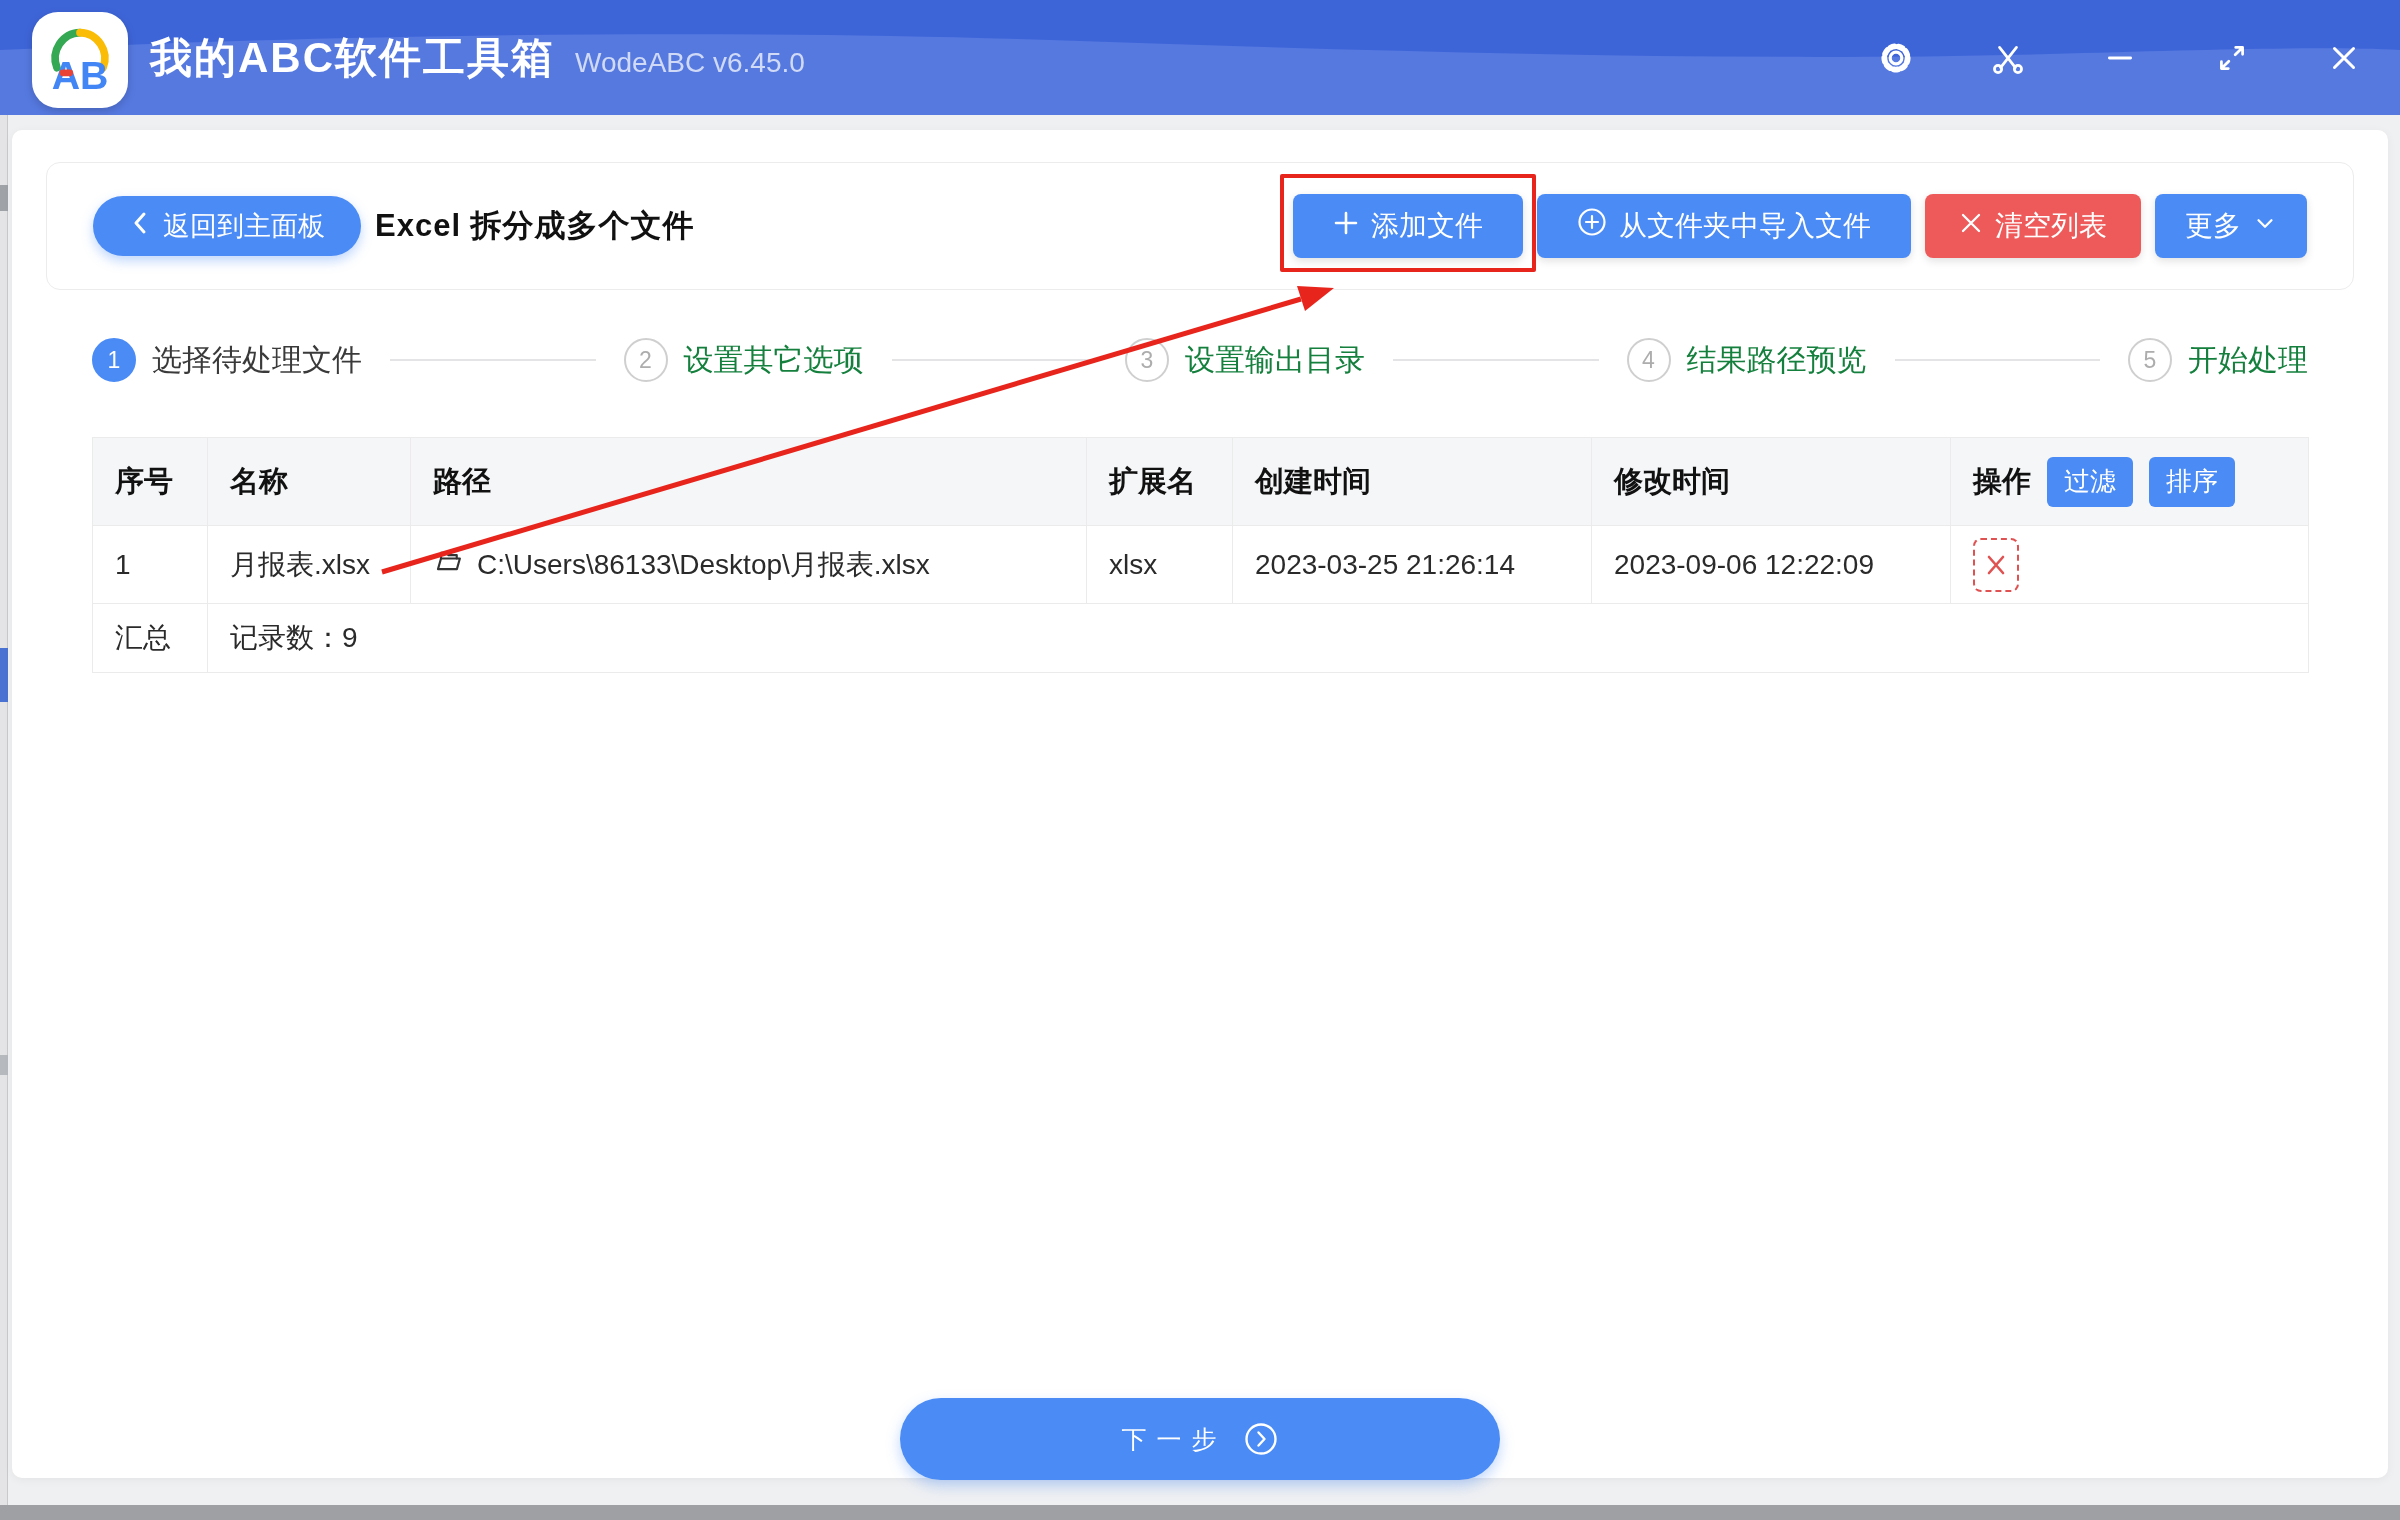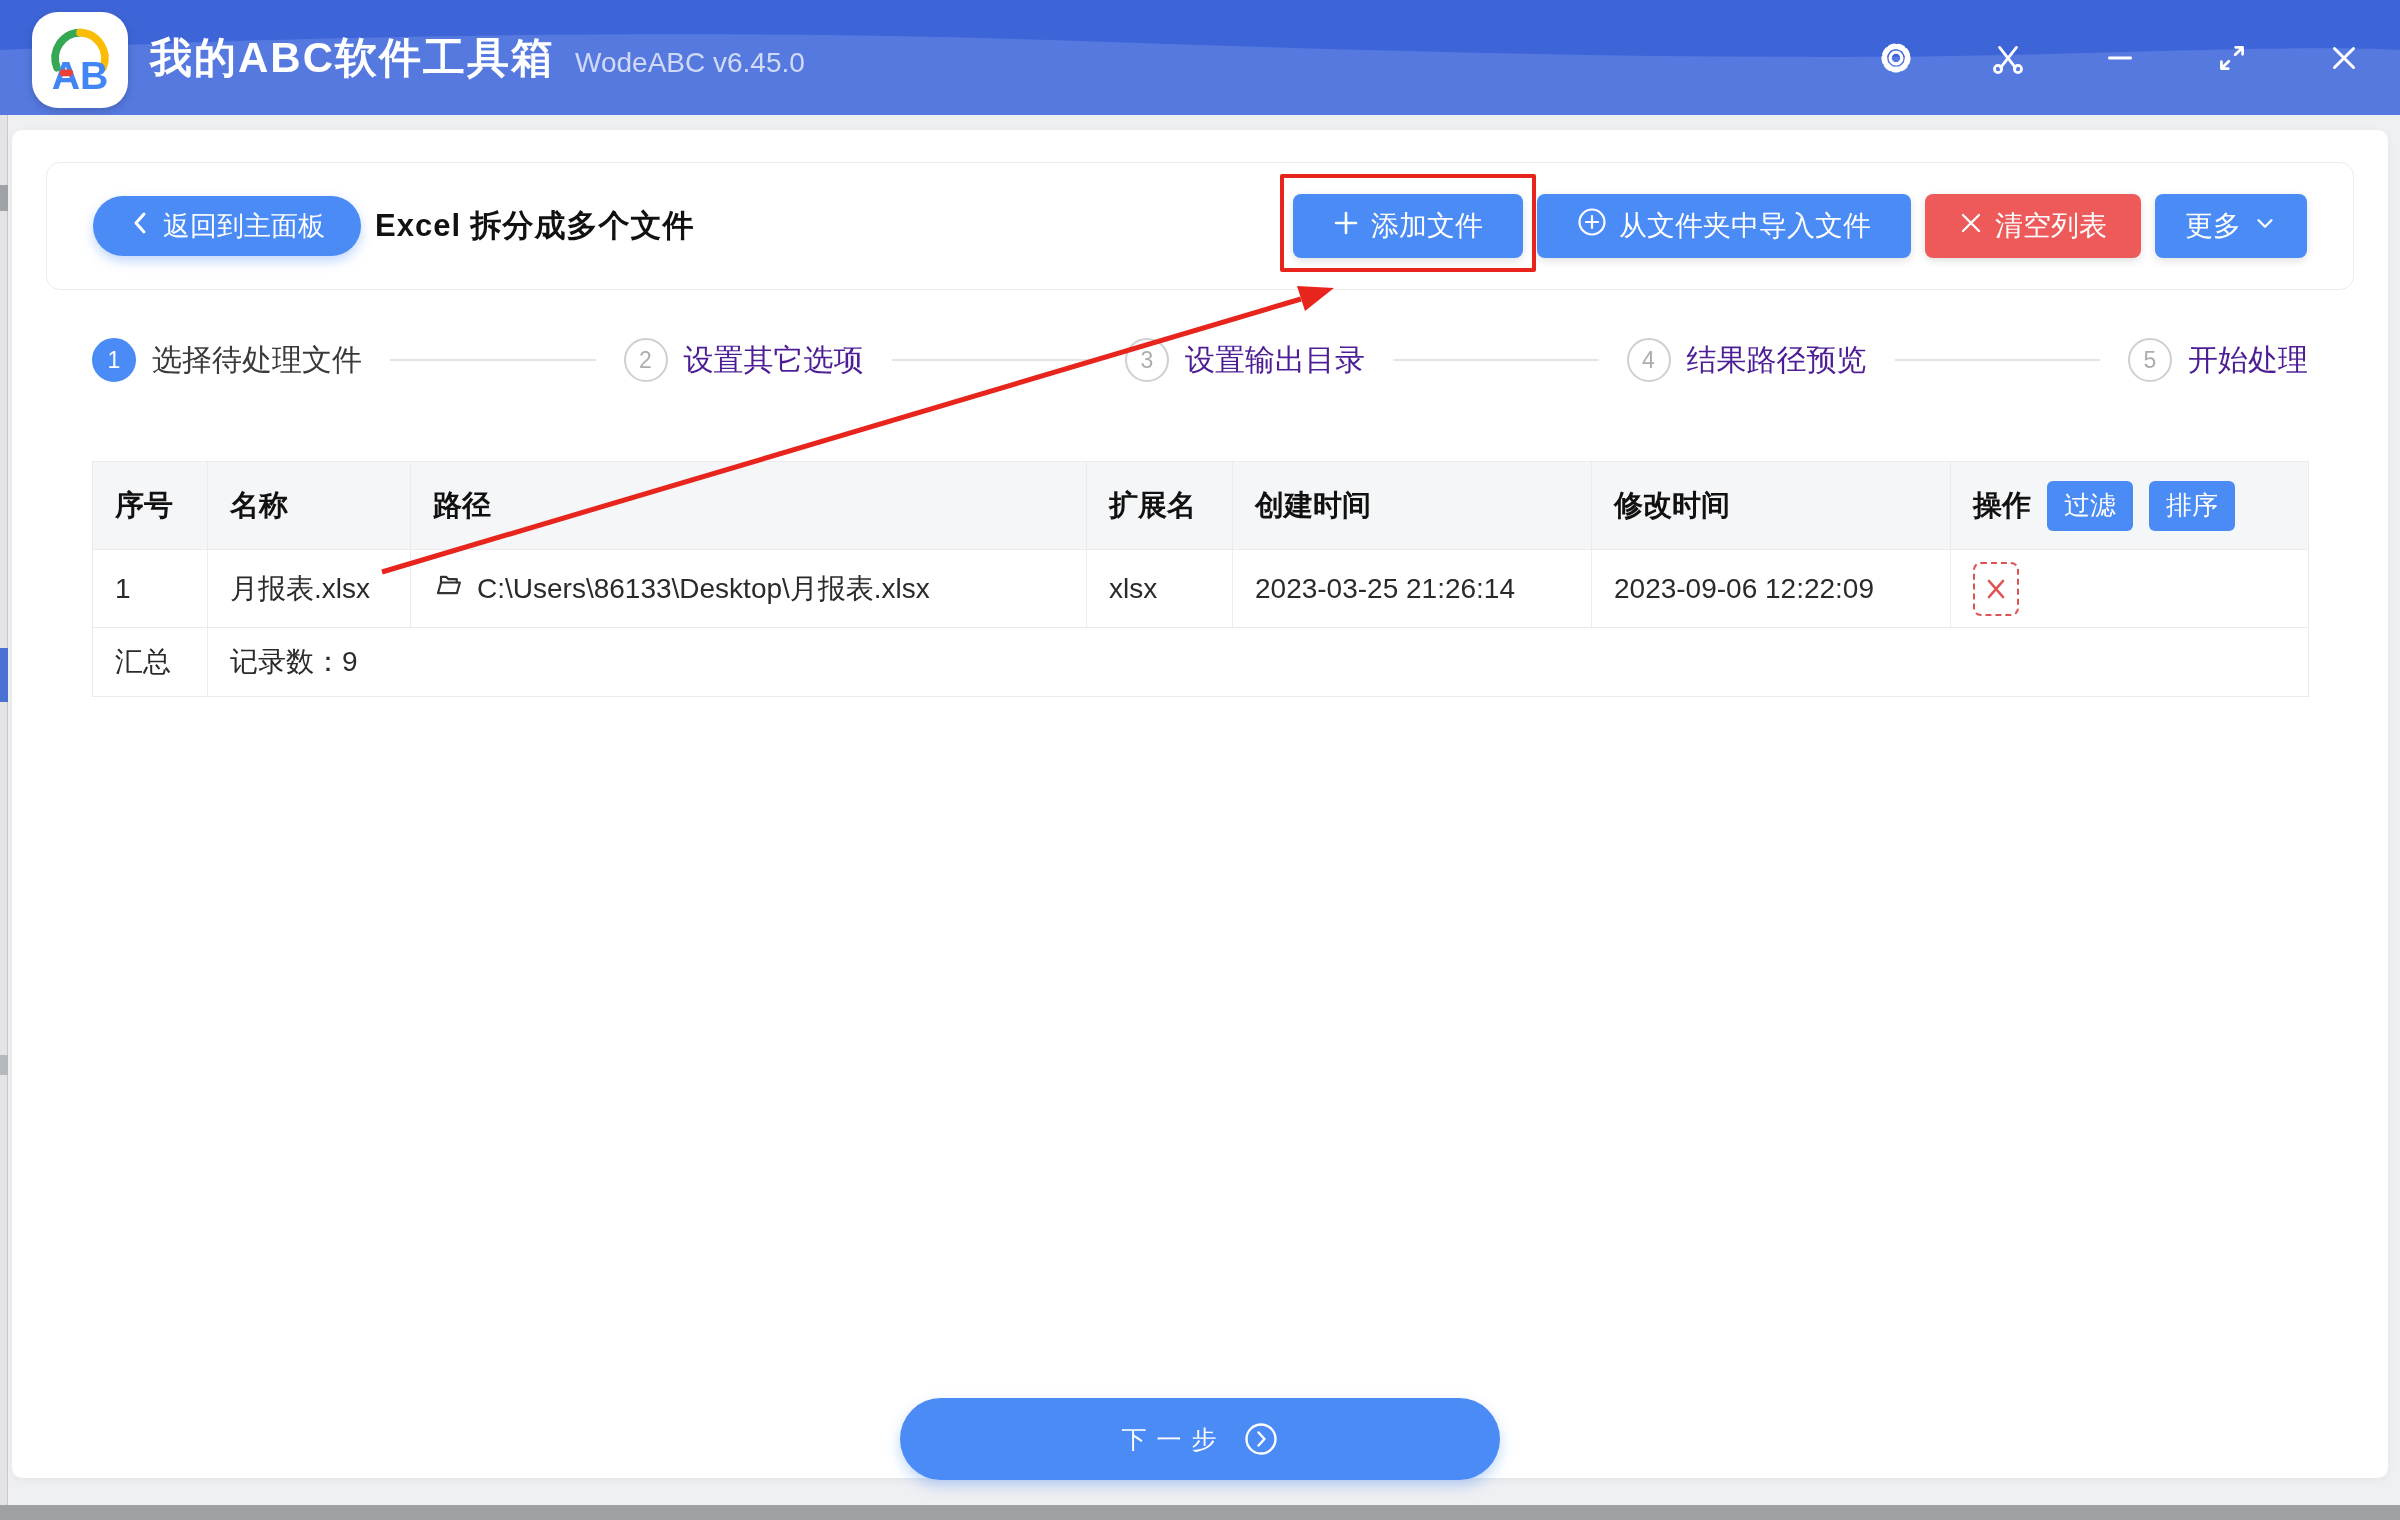--- a/index.html
+++ b/index.html
@@ -47,26 +47,26 @@
   .more-btn{padding:0 30px;}
   .btn svg{stroke:#fff; fill:none; stroke-linecap:round; stroke-linejoin:round;}
   .annotated{position:relative;}
   .annotation-frame{position:absolute; left:-13px; right:-13px; top:-20px; bottom:-14px;
     border:4px solid var(--annotation); border-radius:2px; pointer-events:none; z-index:20;}
   
   .steps{position:absolute; left:92px; top:336px; width:2216px; height:48px; display:flex; align-items:center; z-index:4;}
   .step{display:flex; align-items:center; flex:0 0 auto;}
   .step-circle{width:44px; height:44px; border-radius:50%; display:flex; align-items:center; justify-content:center;
     font-size:23px; border:2px solid #CFCFCF; color:#ADADAD; background:#fff;}
-  .step-label{font-size:30px; color:#4c1d95; margin-left:16px; white-space:nowrap;}
+  .step-label{font-size:30px; color:#15803d; margin-left:16px; white-space:nowrap;}
   .step.active .step-circle{background:var(--accent); border-color:var(--accent); color:#fff;}
   .step.active .step-label{color:#3A3A3A;}
   .step-line{flex:1; height:2px; background:#E4E4E6; margin:0 28px;}
   
-  .file-table{position:absolute; left:92px; top:437px; width:2216px; border-collapse:collapse; table-layout:fixed; z-index:4;margin-top:24px;}
+  .file-table{position:absolute; left:92px; top:437px; width:2216px; border-collapse:collapse; table-layout:fixed; z-index:4;}
   .file-table th,.file-table td{border:1px solid var(--border); padding:0 22px; text-align:left; font-weight:normal;}
   .file-table thead th{height:88px; background:var(--header-bg); font-size:29px; font-weight:bold; color:#111;}
   .file-table tbody td{height:78px; font-size:28px; color:#2A2A2A; background:#fff;}
   .file-table tr.summary td{height:69px;}
   .ops-head{display:flex; align-items:center; gap:16px;}
   .mini-btn{height:50px; padding:0 17px; border-radius:6px; font-size:26px; font-weight:normal;}
   .path-cell{display:flex; align-items:center; gap:14px;}
   .path-cell svg{flex:0 0 auto; stroke:#333; fill:none; stroke-linecap:round; stroke-linejoin:round;}
   .del-btn{width:46px; height:54px; display:inline-flex; align-items:center; justify-content:center;
     border:2px dashed #E05252; border-radius:8px; background:#fff; cursor:pointer;}

